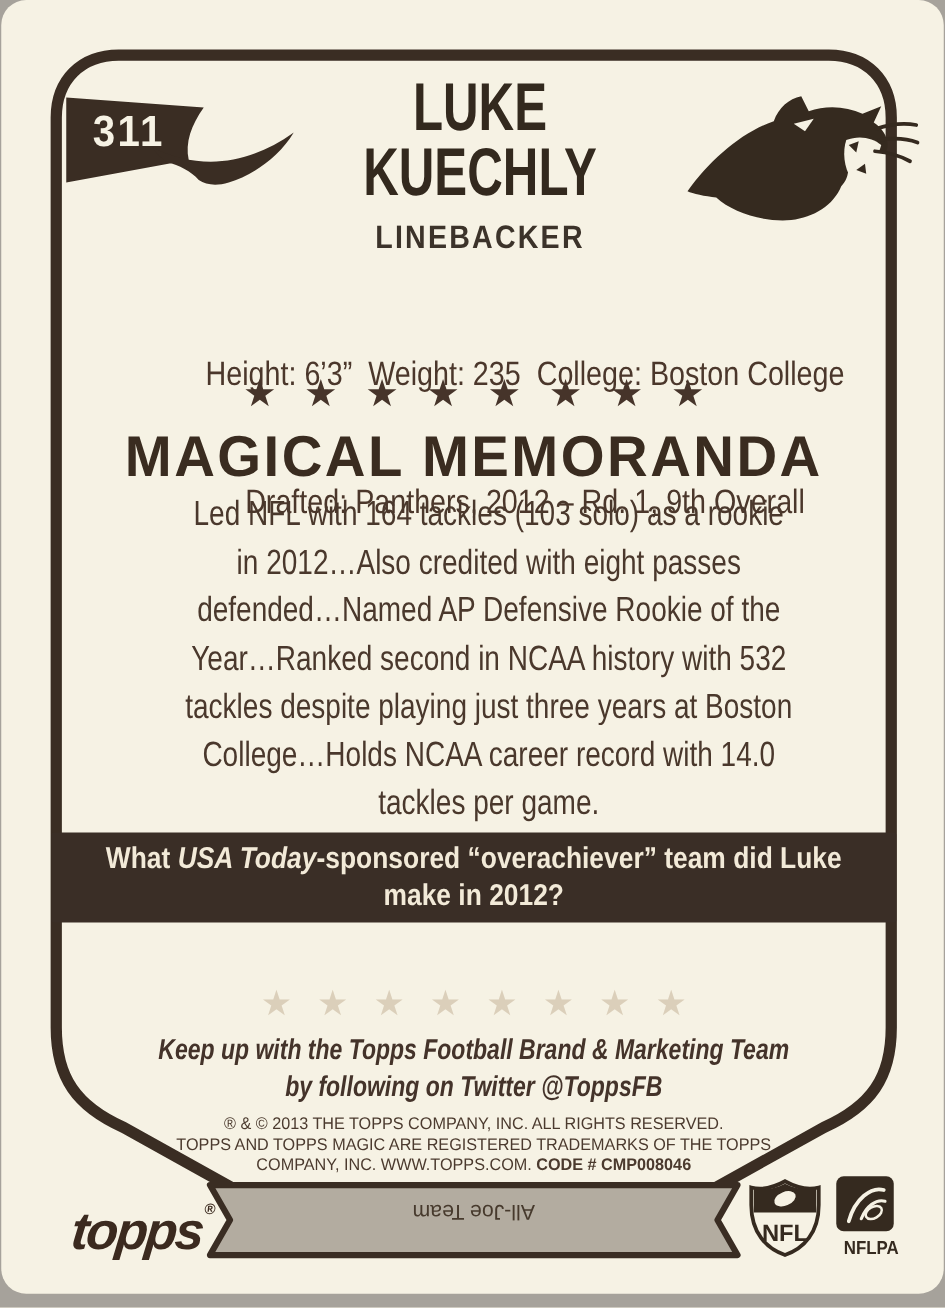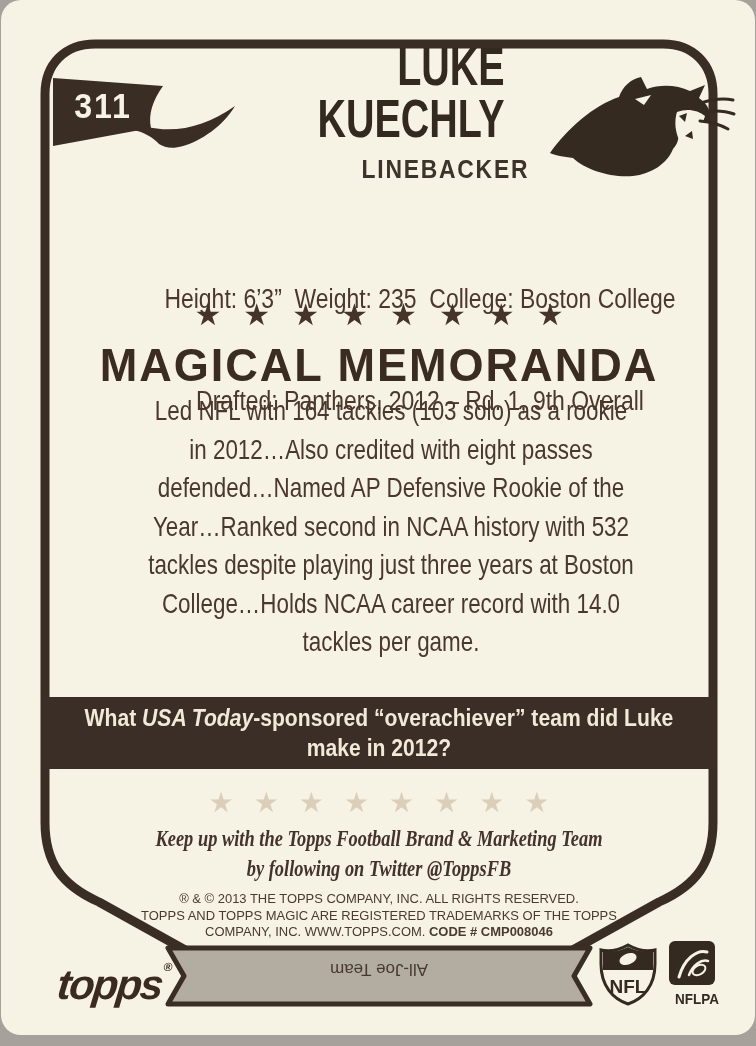--- a/index.html
+++ b/index.html
@@ -22,21 +22,21 @@
   .cond85{transform:scaleX(0.85);transform-origin:50% 0;}
 
   .frame-svg{position:absolute;left:0;top:0;width:756px;height:1046px;}
 
   .card-number{
     left:58px;top:86px;width:88px;
     font-size:35px;font-weight:bold;color:#f6f2e4;
     text-align:center;transform:scaleX(0.92);transform-origin:50% 0;
     letter-spacing:2px;
   }
-  .title-block{left:218px;top:40px;width:330px;text-align:right;}
+  .title-block{left:218px;top:60px;width:330px;text-align:center;}
   .title-line{
     font-size:54px;font-weight:bold;color:#33291e;
     line-height:52px;transform:scaleX(0.73);transform-origin:50% 0;
     letter-spacing:0px;white-space:nowrap;
   }
   .position{
     margin-top:10px;font-size:26px;font-weight:bold;color:#3c332a;
     letter-spacing:2px;transform:scaleX(0.88);transform-origin:50% 0;
     white-space:nowrap;
   }
@@ -44,28 +44,28 @@
   .stars-row{top:297px;font-size:30px;color:#46342a;letter-spacing:0;}
   .stars-row span{display:inline-block;margin:0 11px;}
   .stars-faded{top:786px;font-size:28px;color:#dbcfba;}
   .stars-faded span{display:inline-block;margin:0 10px;}
   .memo-heading{
     top:338px;font-size:46px;font-weight:bold;color:#3a2c20;
     letter-spacing:2px;transform:scaleX(0.98);transform-origin:50% 0;white-space:nowrap;
   }
   .memo-body{top:392px;font-size:28px;color:#4a382c;line-height:38.5px;margin-left:12px;}
   .qbar{
-    left:40px;top:697px;width:676px;height:72px;
+    left:40px;top:666px;width:676px;height:72px;
     background:#3a2e26;border-radius:2px;
     color:#f2ead8;font-size:24px;font-weight:bold;
     display:flex;align-items:center;justify-content:center;
   }
   .qbar-inner{width:700px;text-align:center;line-height:30px;transform:scaleX(0.88);transform-origin:50% 50%;}
   .qbar-inner .brand{font-style:italic;}
-  .promo{top:824px;font-size:23px;font-weight:bold;font-style:italic;color:#44332a;line-height:30px;font-family:Liberation Serif, serif;}
+  .promo{top:824px;font-size:23px;font-weight:bold;font-style:italic;color:#44332a;line-height:30px;}
   .legal{top:891px;font-size:13.5px;color:#4b3a2e;line-height:16.5px;transform:scaleX(0.96);transform-origin:50% 0;}
   .legal b{font-weight:bold;}
   .ribbon-text{
     left:183px;top:959px;width:390px;text-align:center;
     font-size:17px;color:#473a2d;
     transform:rotate(180deg);
   }
   .topps-logo{
     left:48px;top:960px;width:130px;text-align:center;
     font-size:42px;font-weight:bold;font-style:italic;

